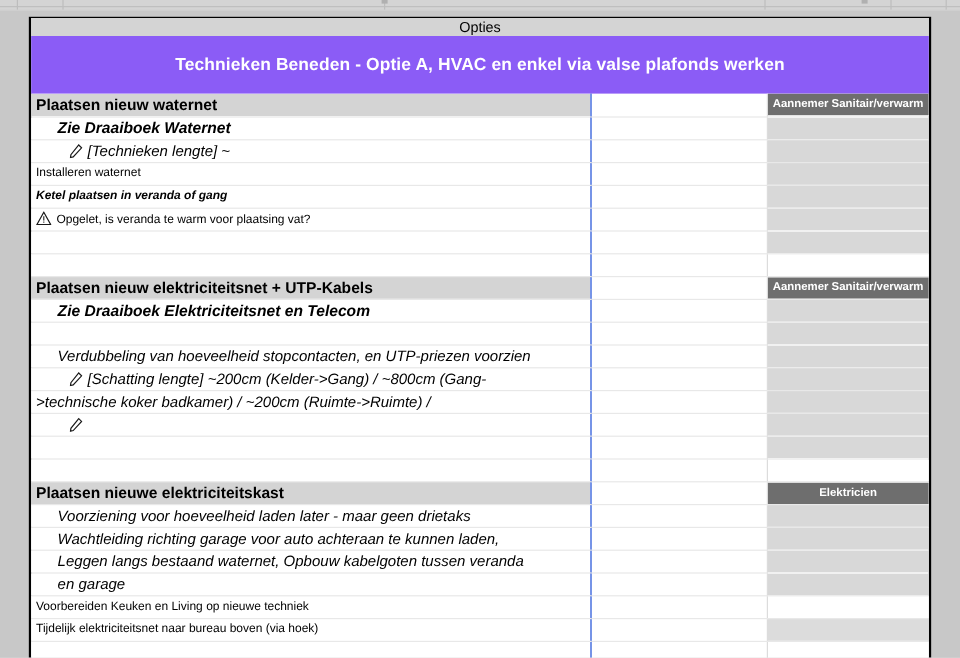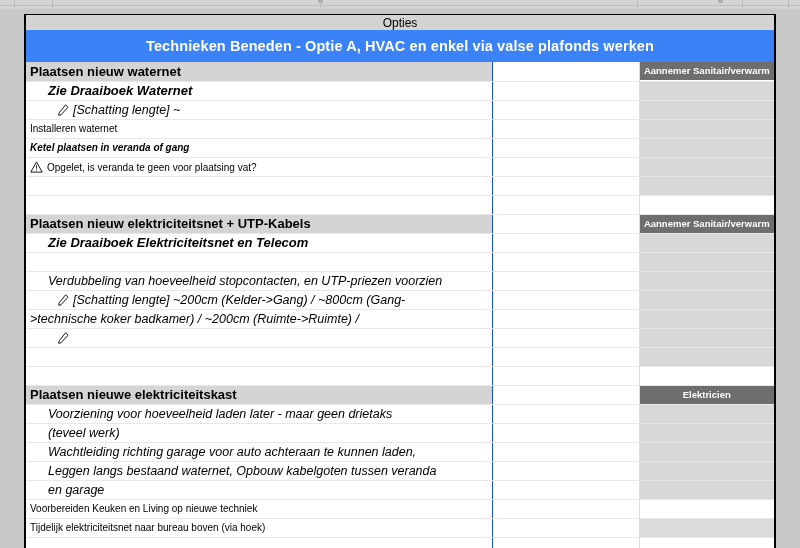--- a/index.html
+++ b/index.html
@@ -68,22 +68,22 @@
   
   .row-opties td {
     height: 15px;
     background: #d4d4d4;
     border-bottom: 1px solid #000;
     text-align: center;
     font-size: 12px;
     font-weight: normal;
   }
   .row-title td {
-    height: 32px;
-    background: #3b82f6;
+    height: 48px;
+    background: #8b5cf6;
     color: #ffffff;
     text-align: center;
     font-size: 14.5px;
     font-weight: bold;
     letter-spacing: .1px;
     border-bottom: 2px solid #000;
   }
 
   
   tr.r { height: 19px; }
@@ -179,40 +179,40 @@
             </td>
           </tr>
           <tr class="r">
             <td class="col1 it-b plain ind1"><span>Zie Draaiboek Waternet</span></td>
             <td class="col2"></td>
             <td class="col3 c3fill"></td>
           </tr>
           <tr class="r">
             <td class="col1 it plain ind2"><span class="ico"><svg width="11" height="12" viewBox="0 0 11 12">
                   <path d="M7.6 0.8 L10.0 3.2 L3.0 10.8 L0.7 11.3 L1.1 8.9 Z" fill="none" stroke="#1a1a1a" stroke-width="1"></path>
-                </svg></span><span>[Schatting lengte] ~</span></td>
+                </svg></span><span>[Technieken lengte] ~</span></td>
             <td class="col2"></td>
             <td class="col3 c3fill"></td>
           </tr>
           <tr class="r">
             <td class="col1 plain"><span>Installeren waternet</span></td>
             <td class="col2"></td>
             <td class="col3 c3fill"></td>
           </tr>
           <tr class="r">
             <td class="col1 plain" style="font-weight: bold; font-style: italic;"><span>Ketel plaatsen in veranda of gang</span></td>
             <td class="col2"></td>
             <td class="col3 c3fill"></td>
           </tr>
           <tr class="r">
             <td class="col1 plain"><span class="ico"><svg width="13" height="12" viewBox="0 0 13 12">
                   <path d="M6.5 0.9 L12.2 11.1 L0.8 11.1 Z" fill="none" stroke="#1a1a1a" stroke-width="1"></path>
                   <rect x="6.05" y="4.2" width="0.9" height="3.6" fill="#1a1a1a"></rect>
                   <rect x="6.05" y="8.6" width="0.9" height="1.0" fill="#1a1a1a"></rect>
-                </svg></span><span>Opgelet, is veranda te geen voor plaatsing vat?</span></td>
+                </svg></span><span>Opgelet, is veranda te warm voor plaatsing vat?</span></td>
             <td class="col2"></td>
             <td class="col3 c3fill"></td>
           </tr>
           <tr class="r">
             <td class="col1 plain"><span></span></td>
             <td class="col2"></td>
             <td class="col3 c3fill"></td>
           </tr>
           <tr class="r">
             <td class="col1 plain"><span></span></td>
@@ -276,25 +276,20 @@
             <td class="col3 c3white">
               <span class="chip">Elektricien</span>
             </td>
           </tr>
           <tr class="r">
             <td class="col1 it plain ind1"><span>Voorziening voor hoeveelheid laden later - maar geen drietaks</span></td>
             <td class="col2"></td>
             <td class="col3 c3fill"></td>
           </tr>
           <tr class="r">
-            <td class="col1 it plain ind1"><span>(teveel werk)</span></td>
-            <td class="col2"></td>
-            <td class="col3 c3fill"></td>
-          </tr>
-          <tr class="r">
             <td class="col1 it plain ind1"><span>Wachtleiding richting garage voor auto achteraan te kunnen laden,</span></td>
             <td class="col2"></td>
             <td class="col3 c3fill"></td>
           </tr>
           <tr class="r">
             <td class="col1 it plain ind1"><span>Leggen langs bestaand waternet, Opbouw kabelgoten tussen veranda</span></td>
             <td class="col2"></td>
             <td class="col3 c3fill"></td>
           </tr>
           <tr class="r">

